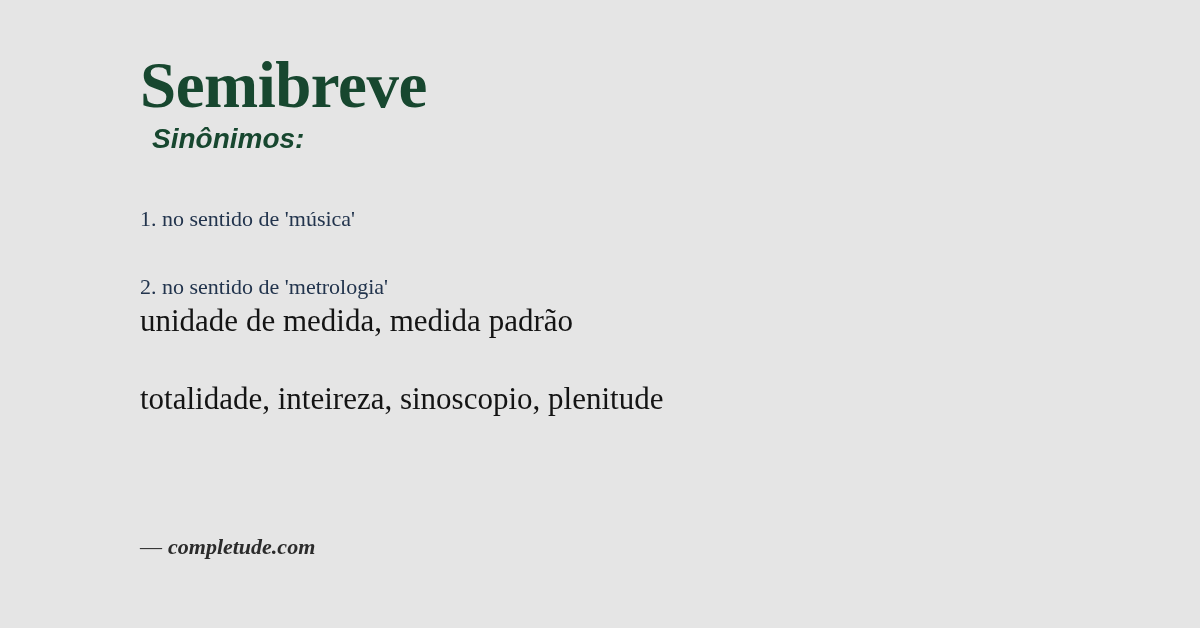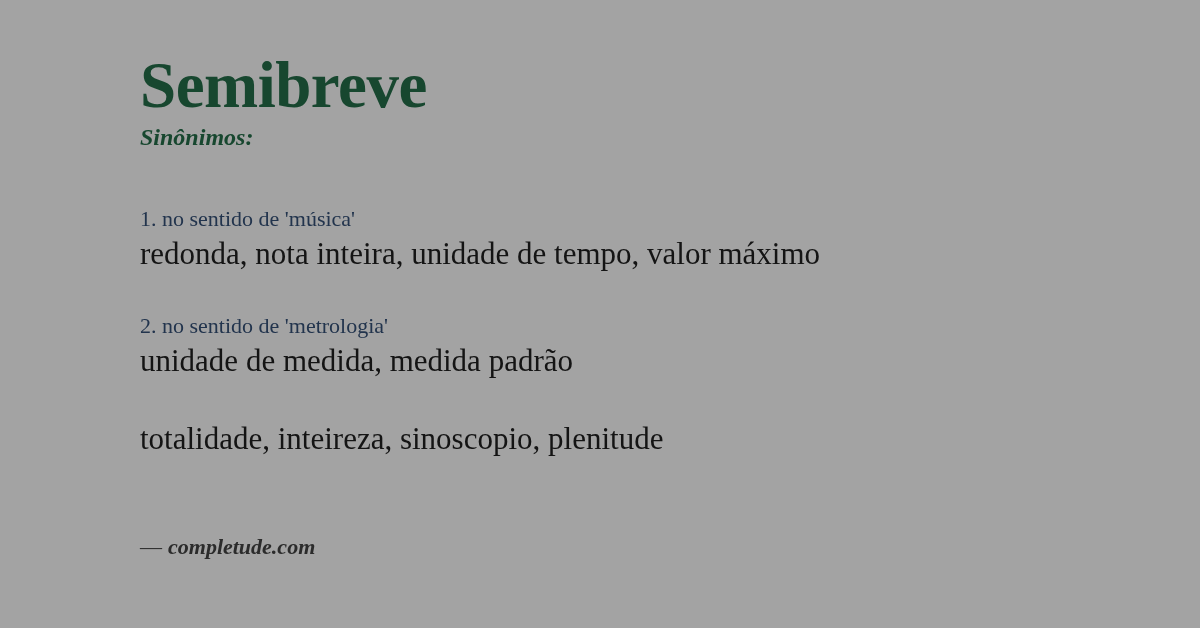--- a/index.html
+++ b/index.html
@@ -13,21 +13,21 @@
     background: #ffffff;
     font-family: "Liberation Serif", "DejaVu Serif", serif;
     -webkit-font-smoothing: antialiased;
     overflow: hidden;
   }
 
   .card {
     position: relative;
     width: 1200px;
     height: 628px;
-    background: #a3a3a3;
+    background: #e5e5e5;
     box-sizing: border-box;
     padding: 0 0 0 140px;
   }
 
   
   .header {
     position: absolute;
     left: 140px;
     top: 52px;
     width: 1000px;
@@ -39,27 +39,27 @@
     font-weight: bold;
     font-style: normal;
     color: #17472f;
     line-height: 1.02;
     letter-spacing: -0.5px;
     margin: 0;
     white-space: nowrap;
   }
 
   .word-subtitle {
-    font-family: Liberation Serif, serif;
-    font-size: 24px;
+    font-family: Liberation Sans, sans-serif;
+    font-size: 28px;
     font-weight: bold;
     font-style: italic;
     color: #17472f;
     line-height: 1.1;
-    margin: 6px 0 0 0;
+    margin: 6px 0 0 12px;
     white-space: nowrap;
   }
 
   
   .senses {
     position: absolute;
     left: 140px;
     top: 205px;
     width: 1010px;
   }
@@ -122,21 +122,20 @@
 
   <div class="header">
     <h1 class="word-title">Semibreve</h1>
     <div class="word-subtitle">Sinônimos:</div>
   </div>
 
   <div class="senses">
 
     <div class="sense-block">
       <div class="sense-label">1. no sentido de 'música'</div>
-      <div class="sense-synonyms">redonda, nota inteira, unidade de tempo, valor máximo</div>
     </div>
 
     <div class="sense-block">
       <div class="sense-label">2. no sentido de 'metrologia'</div>
       <div class="sense-synonyms">unidade de medida, medida padrão</div>
     </div>
 
     <div class="sense-block">
       <div class="sense-synonyms">totalidade, inteireza, sinoscopio, plenitude</div>
     </div>

